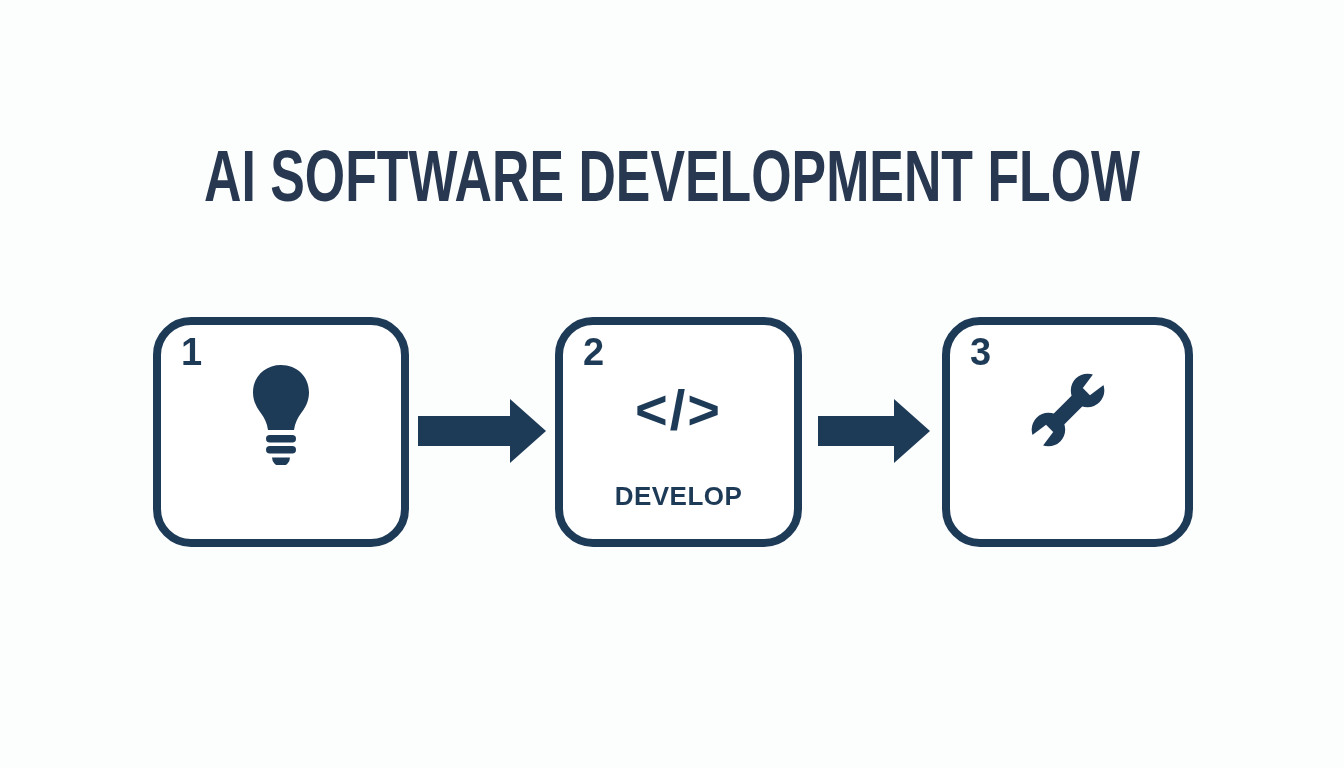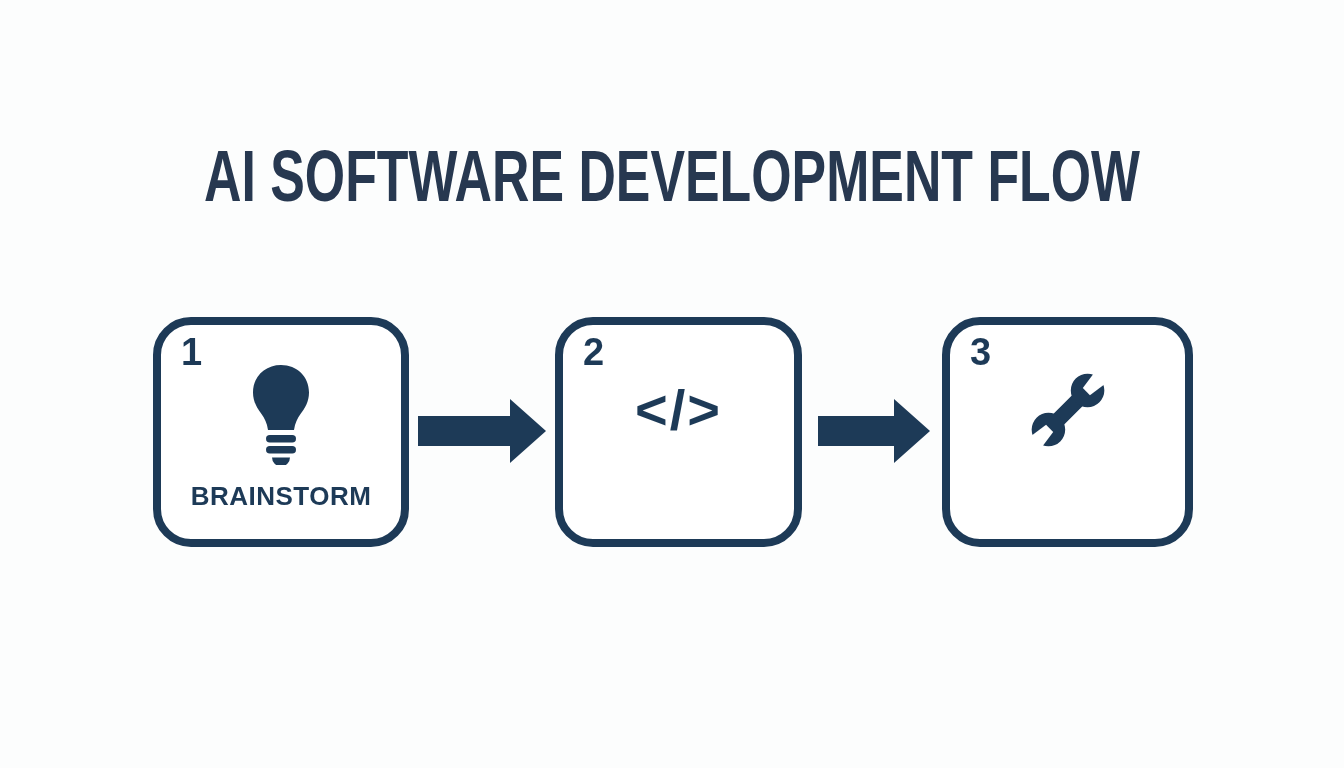--- a/index.html
+++ b/index.html
@@ -123,34 +123,34 @@
   <section class="step step-1">
     <span class="step-number">1</span>
     <span class="icon-wrap bulb">
       <svg viewBox="0 0 60 100" width="62" height="100" aria-hidden="true">
         <path class="ink" d="M30 0 C14 0 2 11.5 2 27.5 c0 9 4 15.5 8.5 21.5 3 4 5.5 9 6.5 16 h26 c1 -7 3.5 -12 6.5 -16 C54 43 58 36.5 58 27.5 58 11.5 46 0 30 0 Z"></path>
         <rect class="ink" x="15" y="70" width="30" height="7.5" rx="3.75"></rect>
         <rect class="ink" x="15" y="81" width="30" height="7.5" rx="3.75"></rect>
         <path class="ink" d="M21 92.5 h18 a9 9 0 0 1 -18 0 Z"></path>
       </svg>
     </span>
-    <span class="step-label">BRAINSTORM</span>
   </section>
 
   <span class="arrow arrow-1">
     <svg viewBox="0 0 128 64" width="128" height="64" aria-hidden="true">
       <polygon class="ink" points="0,17 92,17 92,0 128,32 92,64 92,47 0,47"></polygon>
     </svg>
   </span>
 
   <section class="step step-2">
     <span class="step-number">2</span>
     <span class="icon-wrap code">
       <span class="code-glyph">&lt;/&gt;</span>
     </span>
+    <span class="step-label">DEVELOP</span>
   </section>
 
   <span class="arrow arrow-2">
     <svg viewBox="0 0 112 64" width="112" height="64" aria-hidden="true">
       <polygon class="ink" points="0,17 76,17 76,0 112,32 76,64 76,47 0,47"></polygon>
     </svg>
   </span>
 
   <section class="step step-3">
     <span class="step-number">3</span>

